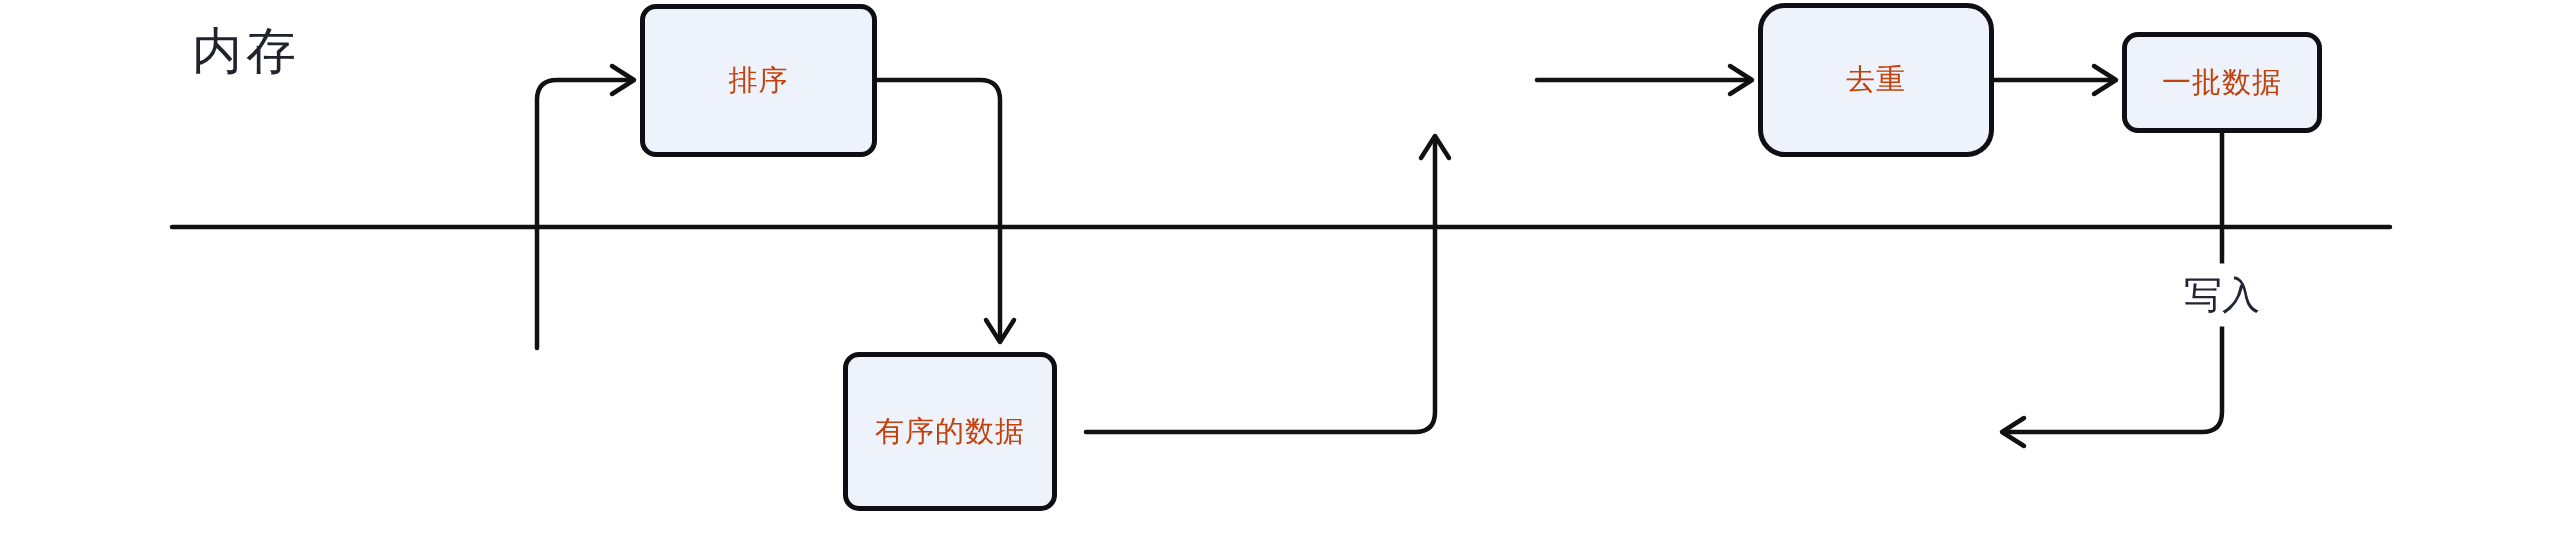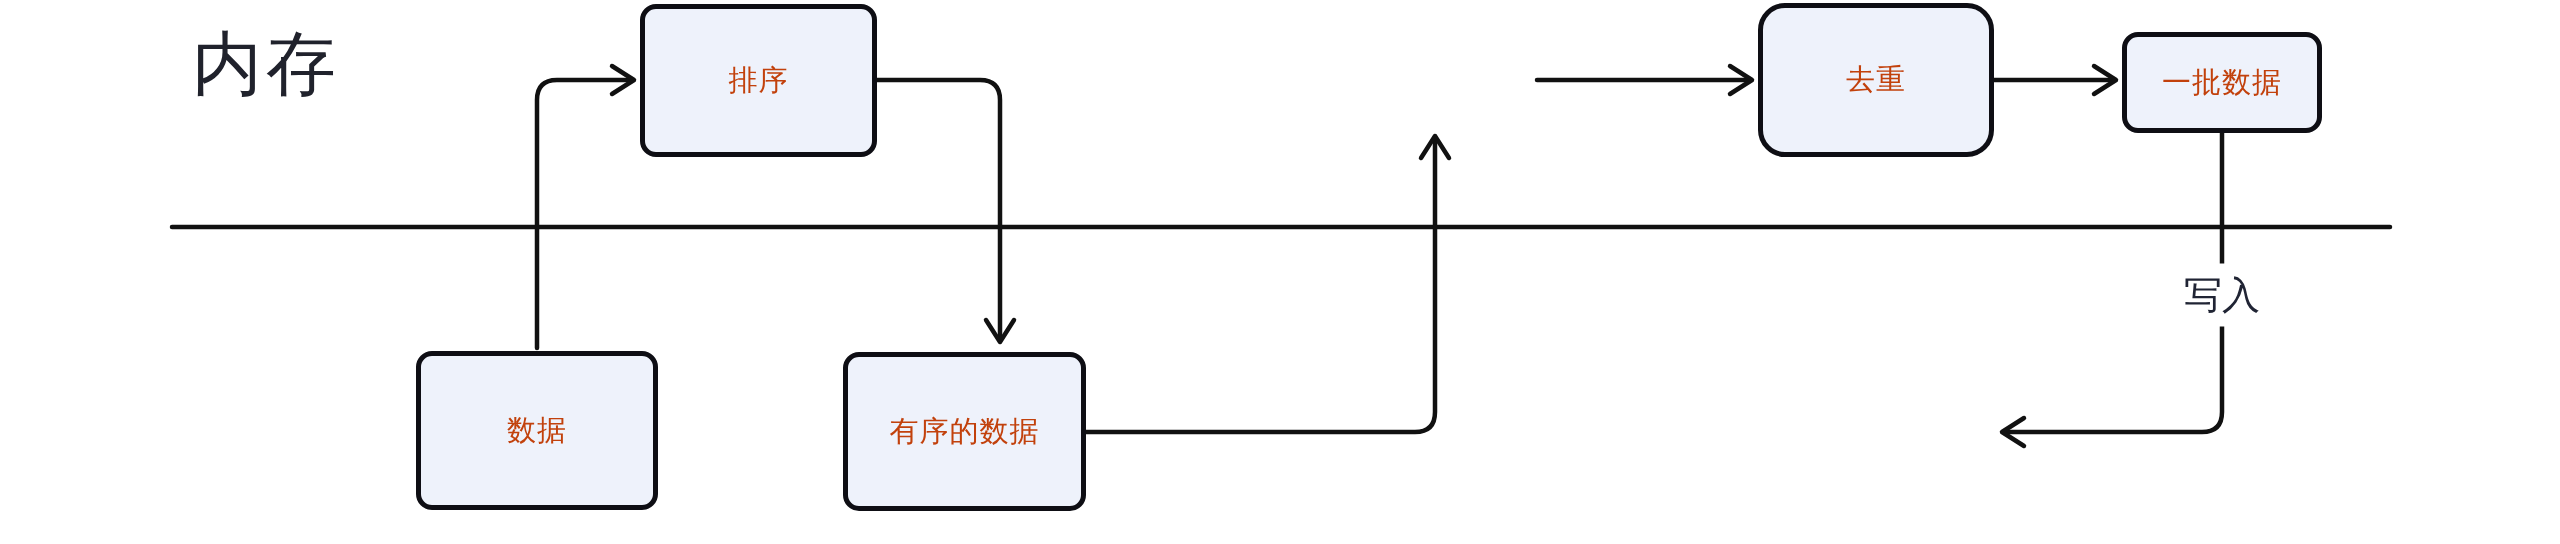--- a/index.html
+++ b/index.html
@@ -25,21 +25,21 @@
     display: flex;
     align-items: center;
     justify-content: center;
     font-size: 29px;
     letter-spacing: 1px;
     color: #c2410c;
     z-index: 2;
   }
   .region-label {
     position: absolute;
-    font-size: 70px;
+    font-size: 50px;
     font-weight: 500;
     letter-spacing: 4px;
     color: #20222c;
     z-index: 2;
     white-space: nowrap;
   }
   .edge-label {
     position: absolute;
     transform: translate(-50%, -50%);
     background: #ffffff;
@@ -48,21 +48,21 @@
     color: #202434;
     z-index: 3;
     white-space: nowrap;
   }
   
   #node-sort        { left: 640px;  top: 4px;   width: 237px; height: 153px; }
   #node-read-batch  { left: 1333px; top: 28px;  width: 204px; height: 102px; }
   #node-dedupe      { left: 1758px; top: 3px;   width: 236px; height: 154px; border-radius: 27px; }
   #node-batch-data  { left: 2122px; top: 32px;  width: 200px; height: 101px; }
   #node-data        { left: 416px;  top: 351px; width: 242px; height: 159px; }
-  #node-sorted-data { left: 843px;  top: 352px; width: 243px; height: 159px; text-align: right; }
+  #node-sorted-data { left: 843px;  top: 352px; width: 214px; height: 159px; text-align: right; }
   #node-deduped-data{ left: 1756px; top: 353px; width: 238px; height: 156px; }
   #label-memory  { left: 192px; top: 18px;  }
   #label-storage { left: 190px; top: 394px; }
   #label-write   { left: 2222px; top: 295px; }
 </style>
 </head>
 <body>
 
 <div id="canvas">
 
@@ -104,20 +104,19 @@
   <div class="region-label" id="label-memory">内存</div>
 
 
   <div class="node" id="node-sort">排序</div>
 
 
   <div class="node" id="node-dedupe">去重</div>
 
   <div class="node" id="node-batch-data">一批数据</div>
 
-  <div class="node" id="node-data">数据</div>
 
   <div class="node" id="node-sorted-data">有序的数据</div>
 
 
   <div class="edge-label" id="label-write">写入</div>
 
 </div>
 
 </body></html>

